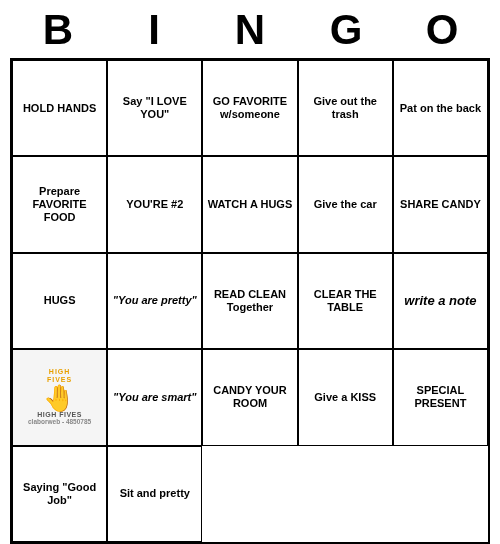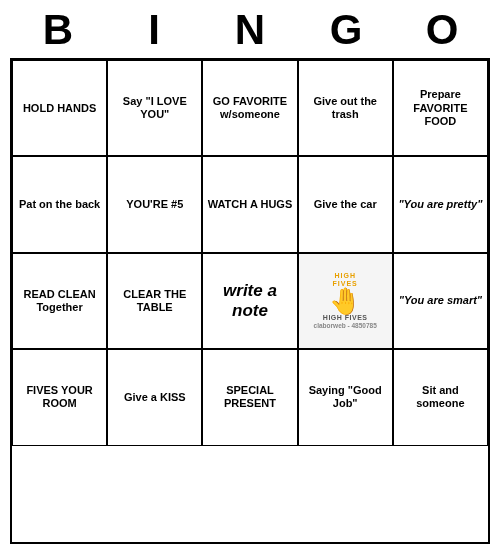--- a/index.html
+++ b/index.html
@@ -105,40 +105,42 @@
   <span class="bingo-letter">G</span>
   <span class="bingo-letter">O</span>
 </div>
 
 <div class="bingo-grid">
 
   <div class="bingo-cell">HOLD HANDS</div>
   <div class="bingo-cell">Say "I LOVE YOU"</div>
   <div class="bingo-cell">GO FAVORITE w/someone</div>
   <div class="bingo-cell">Give out the trash</div>
+  <div class="bingo-cell">Pat on the back</div>
+
   <div class="bingo-cell">Prepare FAVORITE FOOD</div>
-
-  <div class="bingo-cell">Pat on the back</div>
-  <div class="bingo-cell">YOU'RE #5</div>
+  <div class="bingo-cell">YOU'RE #2</div>
   <div class="bingo-cell">WATCH A HUGS</div>
   <div class="bingo-cell">Give the car</div>
+  <div class="bingo-cell">SHARE CANDY</div>
 
+  <div class="bingo-cell">HUGS</div>
   <div class="bingo-cell italic-cell">"You are pretty"</div>
   <div class="bingo-cell">READ CLEAN Together</div>
   <div class="bingo-cell">CLEAR THE TABLE</div>
-  <div class="bingo-cell" style="font-size:17px; font-style:italic;">write a note</div>
+  <div class="bingo-cell" style="font-size:13px; font-style:italic;">write a note</div>
 
   <div class="bingo-cell high-fives">
     <div class="hifives-img">
       <span class="hifives-text-top">HIGH FIVES</span>
       <span class="hand-icon">🤚</span>
       <span class="hifives-text-bottom">HIGH FIVES</span>
     </div>
     <div class="hifives-sub">claborweb - 4850785</div>
   </div>
   <div class="bingo-cell italic-cell">"You are smart"</div>
-  <div class="bingo-cell">FIVES YOUR ROOM</div>
+  <div class="bingo-cell">CANDY YOUR ROOM</div>
   <div class="bingo-cell">Give a KISS</div>
 
   <div class="bingo-cell">SPECIAL PRESENT</div>
   <div class="bingo-cell">Saying "Good Job"</div>
-  <div class="bingo-cell">Sit and someone</div>
+  <div class="bingo-cell">Sit and pretty</div>
 </div>
 
 </body></html>

